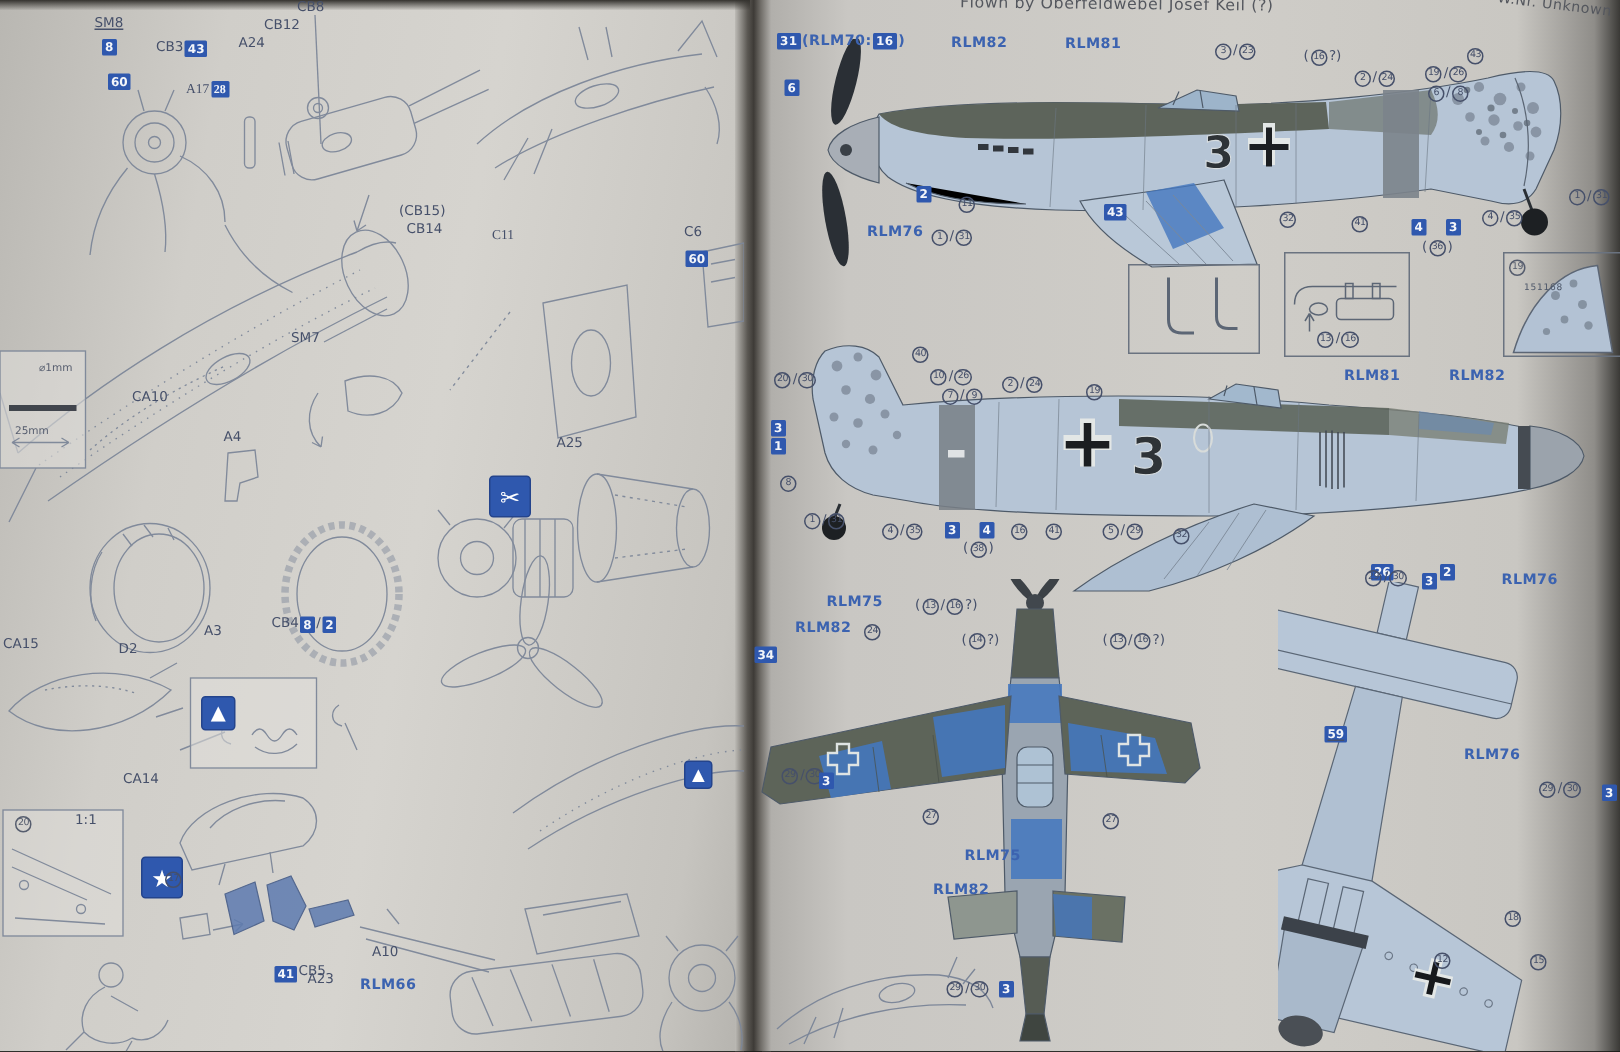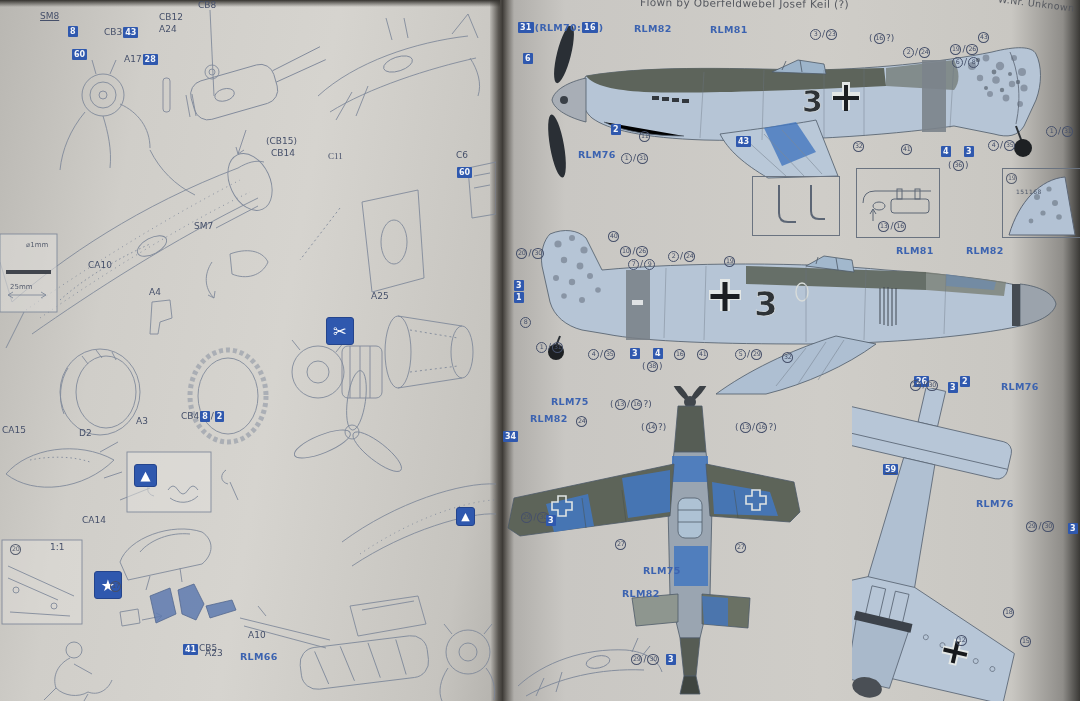--- a/index.html
+++ b/index.html
@@ -388,32 +388,32 @@
     <g stroke="#7d8799" fill="none" stroke-width=".9">
       <path d="M4,58 C30,34 70,20 112,22 C132,24 144,32 148,44"></path>
       <path d="M12,68 C44,50 86,40 130,42"></path>
       <ellipse cx="84" cy="34" rx="12" ry="6" transform="rotate(-12 84 34)"></ellipse>
       <path d="M118,24 l6,-14 M128,28 l8,-10"></path>
       <path d="M30,50 l-8,18 M48,44 l-6,20"></path>
     </g>
   </svg>
 
   <div id="vignette"></div>
-<div class="ann" style="left: 40px; top: 12px; text-decoration: underline;">SM8</div>
+<div class="ann" style="left: 63px; top: 12px; text-decoration: underline;">SM8</div>
     <div class="ann" style="left: 68px; top: 26px;">
       <span class="bbox">8</span>
     </div>
     <div class="ann" style="left: 104px; top: 27px;">CB3<span class="bbox">43</span></div>
     <div class="ann" style="left: 198px; top: 1px;">CB8</div>
-    <div class="ann" style="left: 159px; top: 13px;">CB12</div>
+    <div class="ann" style="left: 176px; top: 13px;">CB12</div>
     <div class="ann" style="left: 159px; top: 25px;">A24</div>
     <div class="ann" style="left: 72px; top: 49px;">
       <span class="bbox">60</span>
     </div>
-    <div class="ann" style="left: 124px; top: 54px;">A17<span class="bbox">28</span></div>
+    <div class="ann" style="left: 124px; top: 54px; font-family: Liberation Serif, serif;">A17<span class="bbox">28</span></div>
     <div class="ann" style="left: 266px; top: 137px;">(CB15)</div>
     <div class="ann" style="left: 271px; top: 149px;">CB14</div>
     <div class="ann" style="left: 328px; top: 152px; font-family: Liberation Serif, serif;">C11</div>
     <div class="ann" style="left: 456px; top: 151px;">C6</div>
     <div class="ann" style="left: 457px; top: 167px;">
       <span class="bbox">60</span>
     </div>
     <div class="ann" style="left: 194px; top: 222px;">SM7</div>
     <div class="ann" style="left: 88px; top: 261px;">CA10</div>
     <div class="ann tiny" style="left: 26px; top: 242px;">⌀1mm</div>
@@ -555,21 +555,21 @@
     <div class="ann rlm" style="left: 643px; top: 566px;">RLM75</div>
     <div class="ann rlm" style="left: 622px; top: 589px;">RLM82</div>
     <div class="ann" style="left: 631px; top: 654px;"><span class="circ">29</span>/<span class="circ">30</span></div>
     <div class="ann" style="left: 666px; top: 654px;">
       <span class="bbox">3</span>
     </div>
     <div class="ann" style="left: 910px; top: 380px;"><span class="circ">29</span>/<span class="circ">30</span></div>
     <div class="ann" style="left: 948px; top: 382px;">
       <span class="bbox">3</span>
     </div>
-    <div class="ann" style="left: 883px; top: 464px; text-decoration: underline;">
+    <div class="ann" style="left: 883px; top: 484px; text-decoration: underline;">
       <span class="bbox">59</span>
     </div>
     <div class="ann rlm" style="left: 976px; top: 499px;">RLM76</div>
     <div class="ann" style="left: 1026px; top: 521px;"><span class="circ">29</span>/<span class="circ">30</span></div>
     <div class="ann" style="left: 1068px; top: 523px;">
       <span class="bbox">3</span>
     </div>
     <div class="ann" style="left: 1003px; top: 607px;">
       <span class="circ">18</span>
     </div>

